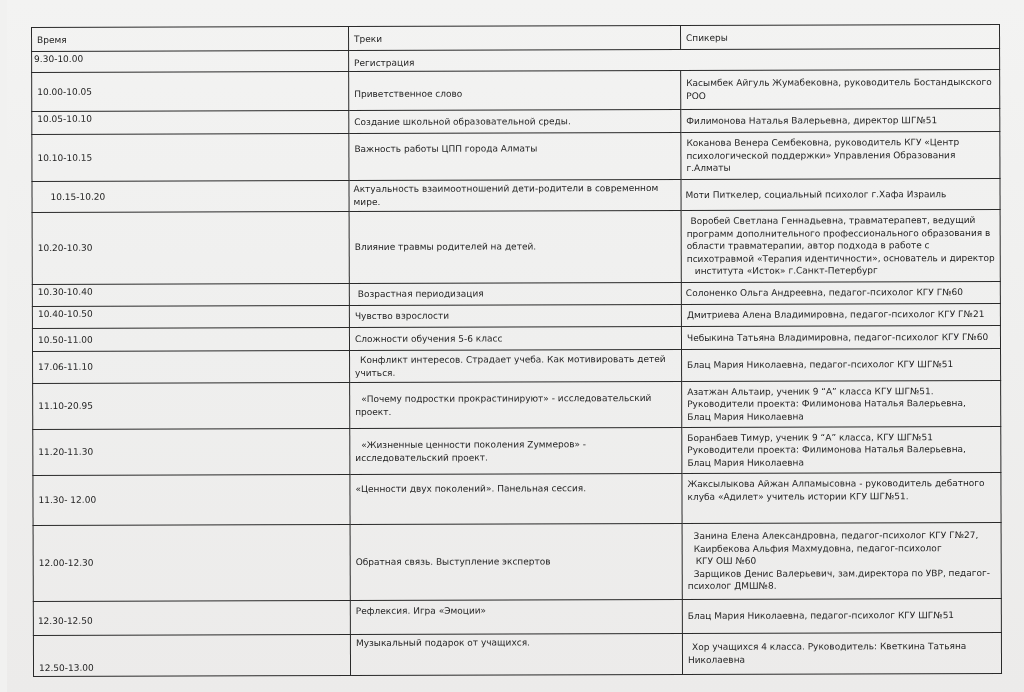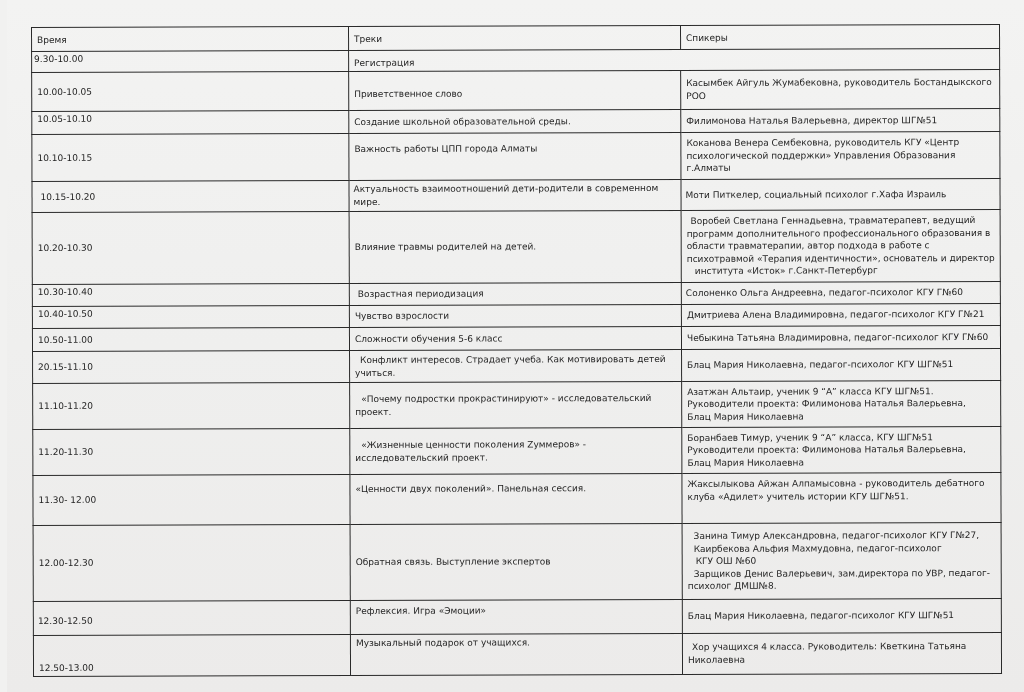--- a/index.html
+++ b/index.html
@@ -92,21 +92,21 @@
 
       <tr style="height:47px">
         <td class="indent1">10.10-10.15</td>
         <td class="track" style="vertical-align:top;padding-top:9px">Важность работы ЦПП  города Алматы</td>
         <td class="spk-indent">
           <span class="speaker-line">Коканова Венера  Сембековна,  руководитель КГУ «Центр психологической поддержки»   Управления  Образования г.Алматы</span>
         </td>
       </tr>
 
       <tr style="height:31px">
-        <td class="time" style="padding-left:8px">10.15-10.20</td>
+        <td class="time" style="padding-left:18px">10.15-10.20</td>
         <td class="track" style="padding-left:4px">Актуальность взаимоотношений дети-родители  в современном мире.</td>
         <td class="spk" style="padding-left:4px">
           <span class="speaker-line">Моти Питкелер, социальный психолог  г.Хафа Израиль</span>
         </td>
       </tr>
 
       <tr style="height:72px">
         <td class="indent1">10.20-10.30</td>
         <td class="track-indent">Влияние травмы родителей на детей.</td>
         <td class="spk">
@@ -133,31 +133,31 @@
 
       <tr style="height:23px">
         <td class="indent1">10.50-11.00</td>
         <td class="track">Сложности  обучения  5-6 класс</td>
         <td class="spk-indent">
           <span class="speaker-line">Чебыкина Татьяна Владимировна,  педагог-психолог КГУ Г№60</span>
         </td>
       </tr>
 
       <tr style="height:32px">
-        <td class="indent1">20.15-11.10</td>
+        <td class="indent1">17.06-11.10</td>
         <td class="track">
           <span style="display:block;text-indent:5px">Конфликт интересов. Страдает учеба. Как мотивировать  детей учиться.</span>
         </td>
         <td class="spk-indent">
           <span class="speaker-line">Блац Мария Николаевна,  педагог-психолог КГУ ШГ№51</span>
         </td>
       </tr>
 
       <tr style="height:46px">
-        <td class="indent1">11.10-11.20</td>
+        <td class="indent1">11.10-20.95</td>
         <td class="track">
           <span style="display:block;text-indent:6px">«Почему подростки прокрастинируют»  -   исследовательский проект.</span>
         </td>
         <td class="spk-indent">
           <span class="speaker-line">Азатжан Альтаир,   ученик  9 “А” класса   КГУ ШГ№51.</span>
           <span class="speaker-line">Руководители проекта:  Филимонова Наталья Валерьевна,</span>
           <span class="speaker-line">Блац  Мария Николаевна</span>
         </td>
       </tr>
 
@@ -178,21 +178,21 @@
         <td class="track-indent" style="vertical-align:top;padding-top:8px">«Ценности двух  поколений». Панельная  сессия.</td>
         <td class="spk-indent" style="vertical-align:top;padding-top:4px">
           <span class="speaker-line">Жаксылыкова Айжан Алпамысовна - руководитель дебатного клуба «Адилет»  учитель истории  КГУ ШГ№51.</span>
         </td>
       </tr>
 
       <tr style="height:76px">
         <td class="indent1" style="padding-top:0">12.00-12.30</td>
         <td class="track-indent">Обратная связь.   Выступление экспертов</td>
         <td class="spk">
-          <span class="speaker-line" style="padding-left:6px">Занина Тимур  Александровна,  педагог-психолог  КГУ Г№27,</span>
+          <span class="speaker-line" style="padding-left:6px">Занина Елена  Александровна,  педагог-психолог  КГУ Г№27,</span>
           <span class="speaker-line" style="padding-left:6px">Каирбекова Альфия   Махмудовна, педагог-психолог</span>
           <span class="speaker-line" style="padding-left:8px"> КГУ ОШ №60</span>
           <span class="speaker-line" style="text-indent:6px">Зарщиков Денис Валерьевич,  зам.директора по УВР, педагог-психолог ДМШ№8.</span>
         </td>
       </tr>
 
       <tr style="height:34px">
         <td class="time" style="padding-left:4px;padding-top:6px">12.30-12.50</td>
         <td class="track" style="vertical-align:top;padding-top:4px">Рефлексия. Игра «Эмоции»</td>
         <td class="spk-indent">

